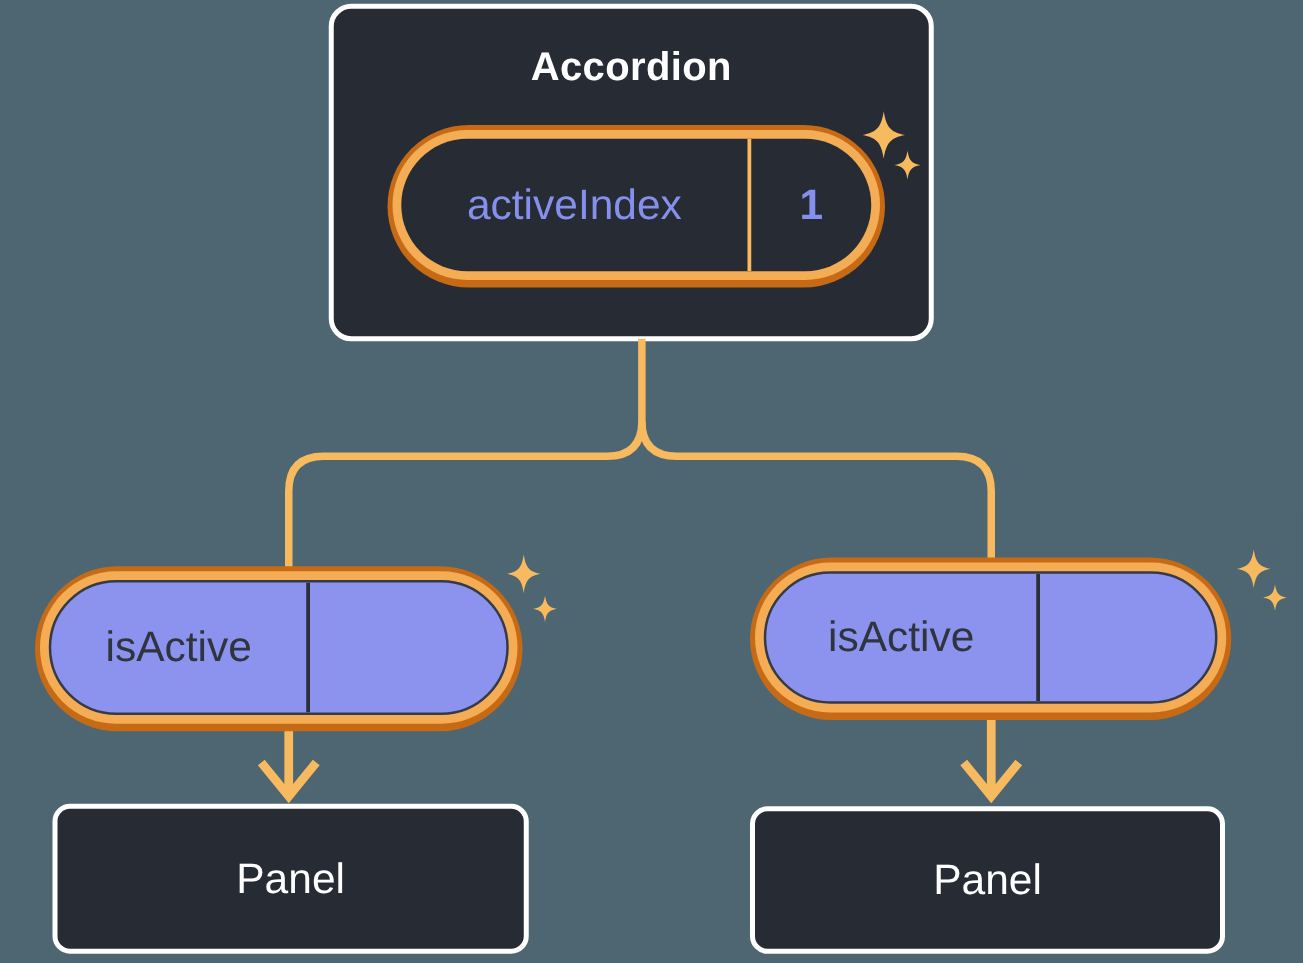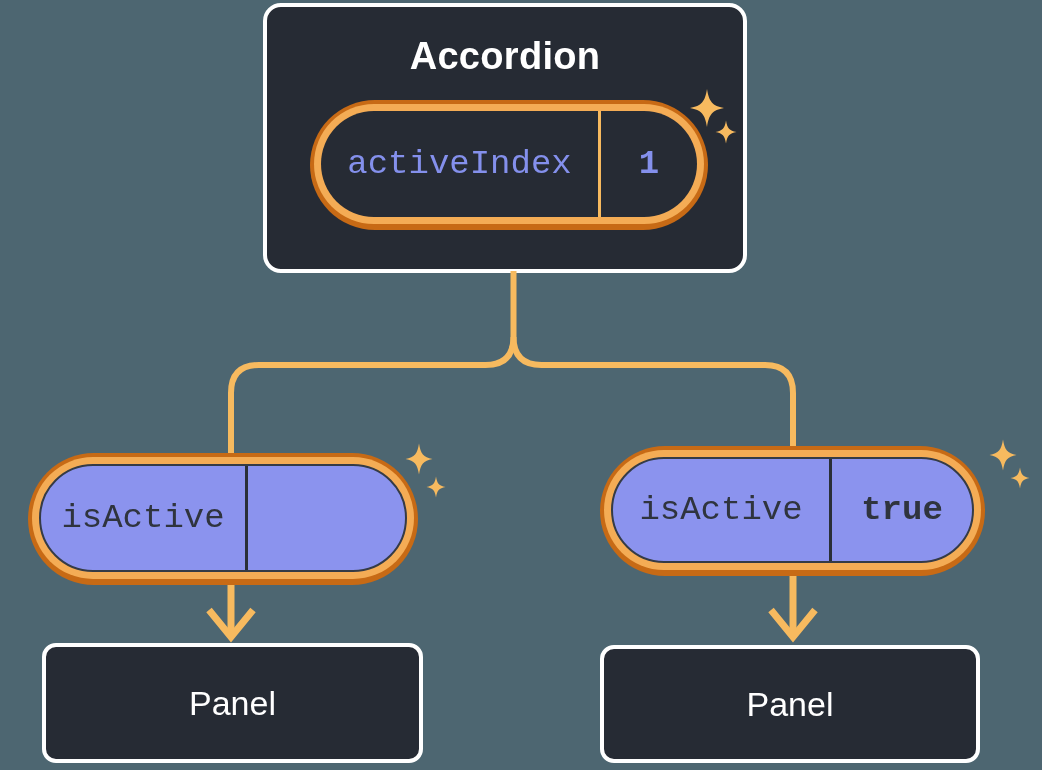--- a/index.html
+++ b/index.html
@@ -43,21 +43,21 @@
   .accordion-box {
     left: 263px; top: 3px;
     width: 484px; height: 270px;
     border-radius: 18px;
   }
   .box-title {
     position: absolute;
     left: 0; right: 0;
     top: 28px;
     text-align: center;
-    font-size: 38px;
+    font-size: 32px;
     font-weight: 600;
     letter-spacing: 0.3px;
     color: var(--title_text);
   }
   .panel-box {
     border-radius: 14px;
     display: flex;
     align-items: center;
     justify-content: center;
   }
@@ -69,21 +69,20 @@
     color: var(--title_text);
   }
 
   
   .pill-outer {
     position: absolute;
     z-index: 2;
     border-radius: 999px;
     background: var(--ring_outer);
     padding: 4px 4px 6px 4px;
-    font-family: Liberation Mono, monospace;
   }
   .pill-mid {
     width: 100%; height: 100%;
     border-radius: 999px;
     background: var(--ring_inner);
     padding: 7px;
   }
   .pill-core {
     width: 100%; height: 100%;
     border-radius: 999px;
@@ -195,23 +194,20 @@
     </div>
   </div>
 
   <div class="pill-outer prop-pill prop-pill-right">
     <div class="pill-mid">
       <div class="pill-core">
         <div class="seg seg-name">
           <span class="prop-name">isActive</span>
         </div>
         <div class="divider"></div>
-        <div class="seg seg-value">
-          <span class="prop-value">true</span>
-        </div>
       </div>
     </div>
   </div>
 
   <div class="box panel-box panel-left">
     <span class="panel-label">Panel</span>
   </div>
   <div class="box panel-box panel-right">
     <span class="panel-label">Panel</span>
   </div>

